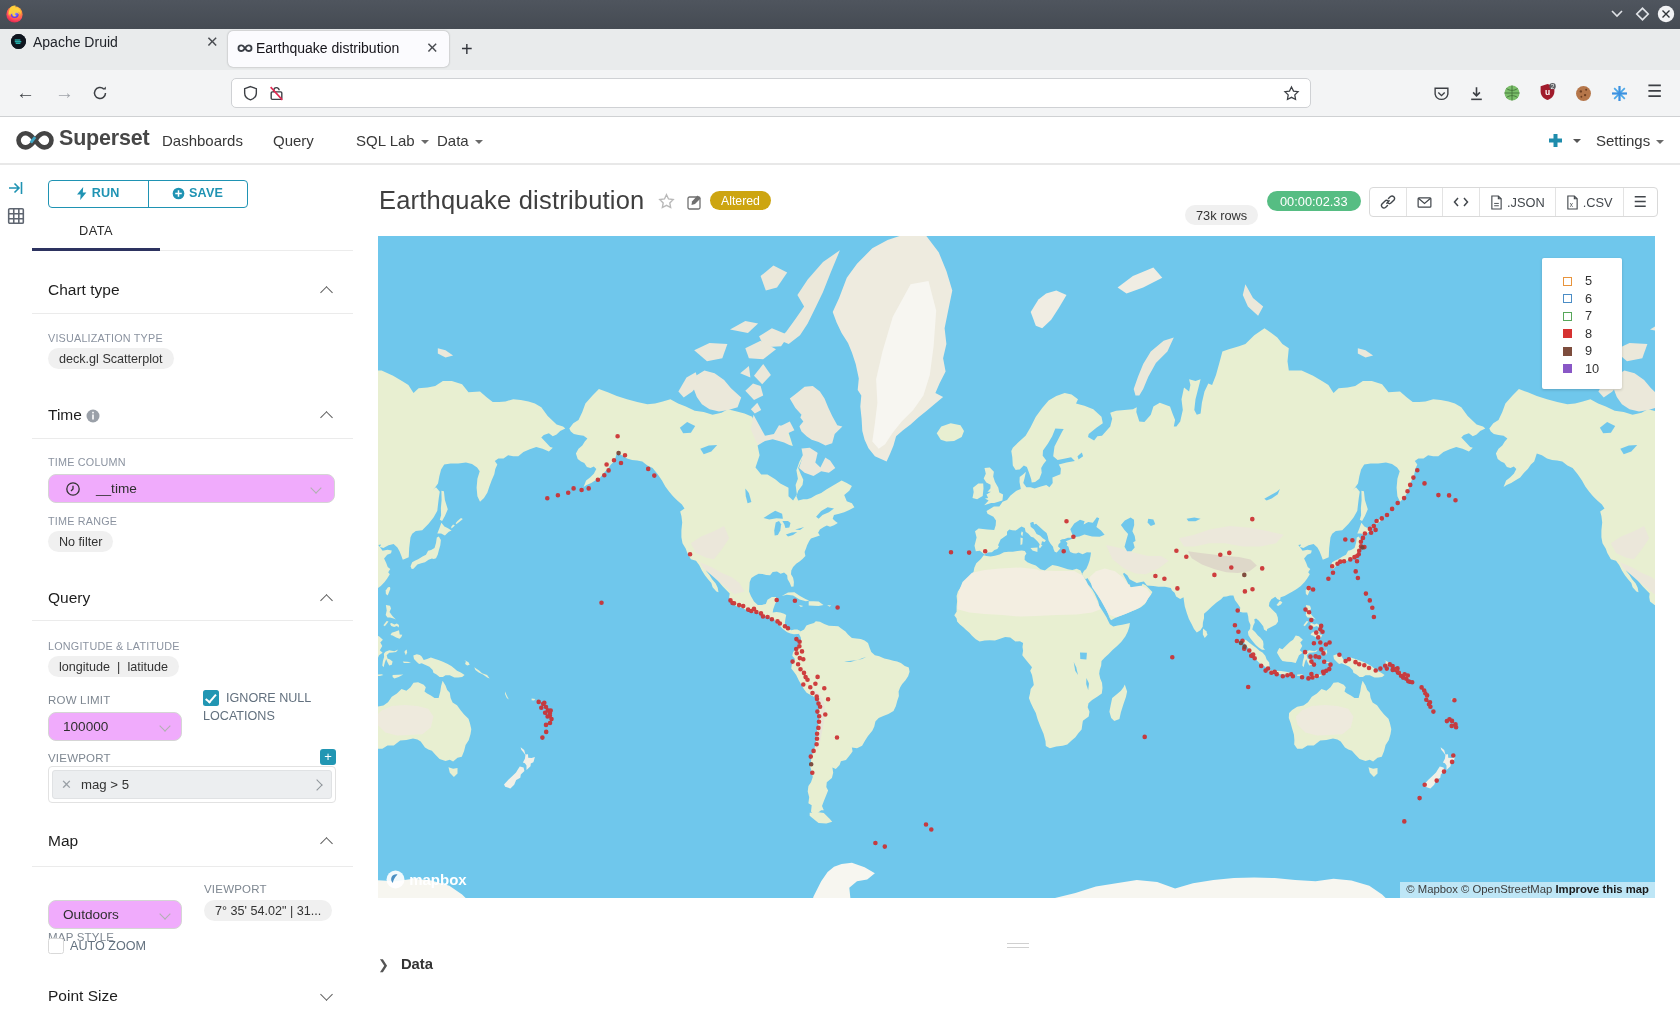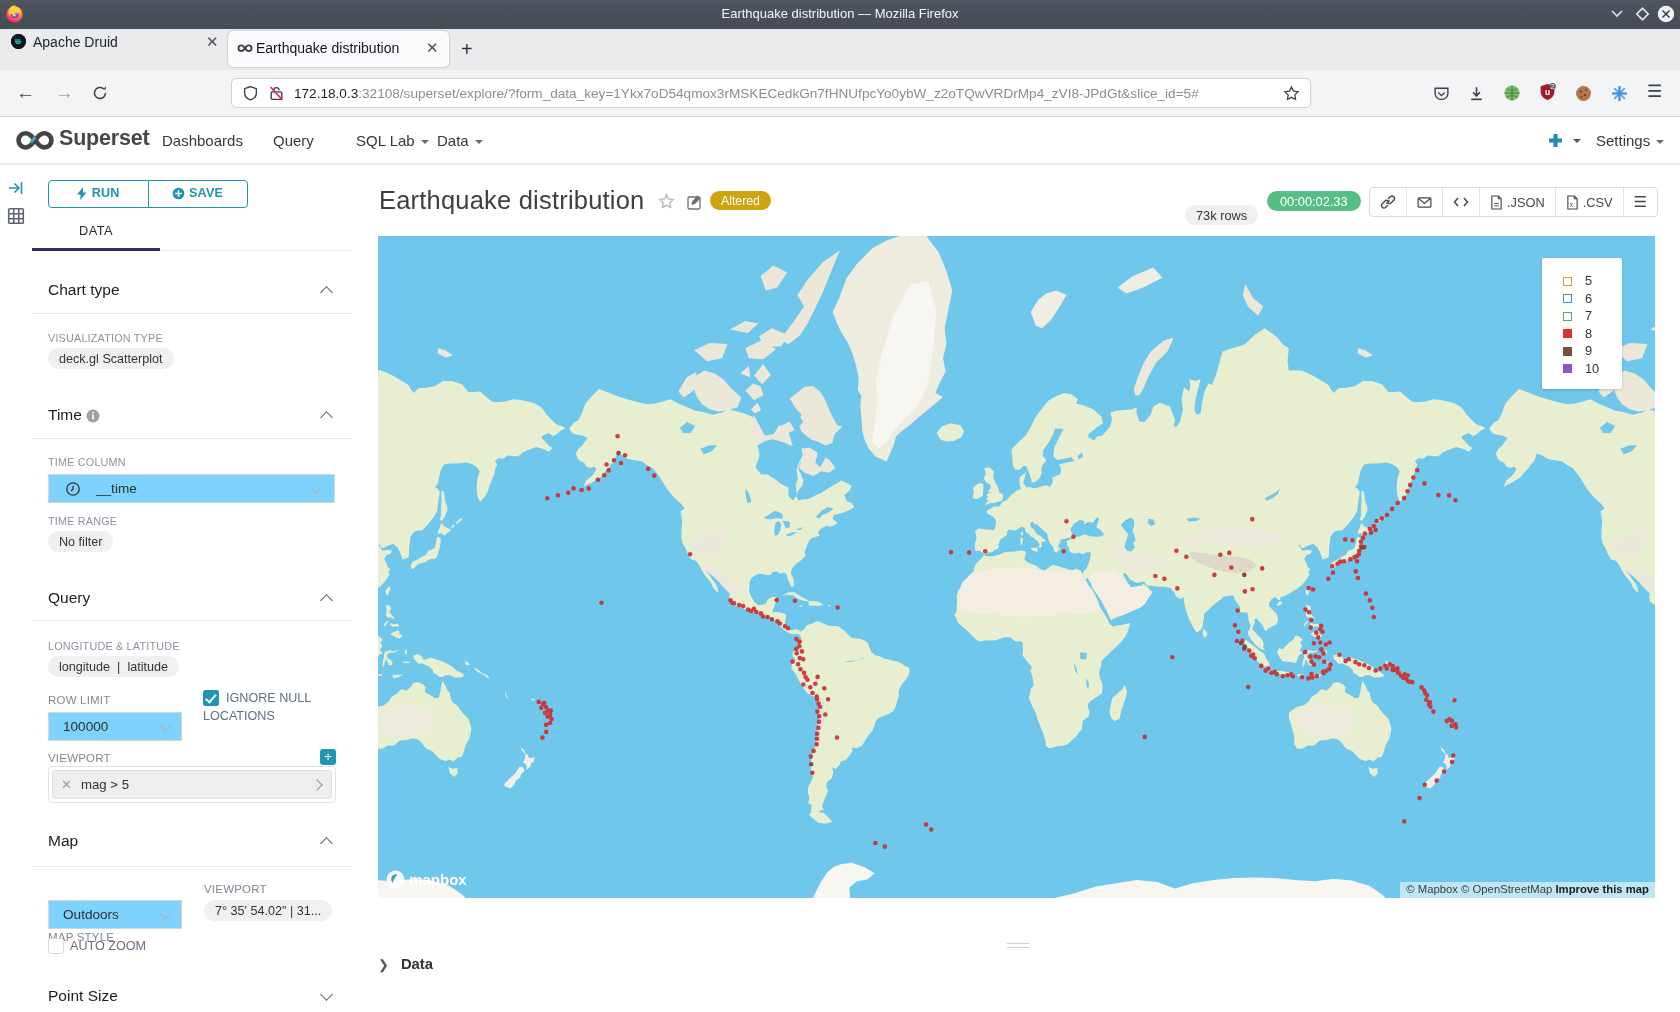--- a/index.html
+++ b/index.html
@@ -29,21 +29,21 @@
 .datatab { position:absolute; left:79px; top:223px; font-size:12.8px; font-weight:500; color:#2a2a2a; letter-spacing:.4px; }
 .datau { position:absolute; left:32px; top:248px; width:128px; height:3px; background:#2d3360; }
 .datau2 { position:absolute; left:160px; top:250px; width:193px; height:1px; background:#ececec; }
 .sechead { position:absolute; font-size:15.5px; color:#1d1d1d; }
 .secline { position:absolute; left:32px; width:321px; height:1px; background:#ebebeb; }
 .chev { position:absolute; width:9px; height:9px; border-right:1.6px solid #5c5c5c; border-bottom:1.6px solid #5c5c5c; }
 .chev.up { transform:rotate(-135deg); }
 .chev.down { transform:rotate(45deg); }
 .lbl { position:absolute; font-size:10.8px; color:#8b93a0; letter-spacing:.2px; }
 .pill { position:absolute; background:#f0f0f0; border-radius:11px; font-size:12.6px; color:#333; padding:3.5px 11px; }
-.selbox { position:absolute; height:29px; background:#7dd3fc; border:1px solid #d5d5d5; border-radius:0; font-size:13.6px; color:#2f2f2f; }
+.selbox { position:absolute; height:29px; background:#f0abfc; border:1px solid #d5d5d5; border-radius:8px; font-size:13.6px; color:#2f2f2f; }
 .selchev { position:absolute; width:8px; height:8px; border-right:1.4px solid #b0b0b0; border-bottom:1.4px solid #b0b0b0; transform:rotate(45deg); }
 .cbx { position:absolute; width:16px; height:16px; border-radius:2.5px; }
 .cbx.on { background:#2196b3; } .cbx.on:after { content:""; position:absolute; left:5px; top:1.6px; width:4px; height:8.6px; border-right:2px solid #fff; border-bottom:2px solid #fff; transform:rotate(40deg); }
 .cbx.off { background:#fff; border:1.4px solid #d9d9d9; }
 .cblbl { position:absolute; font-size:12.6px; color:#5f6b77; }
 .mainhead { position:absolute; left:379px; top:186px; font-size:25.5px; color:#3f3f3f; letter-spacing:.2px; }
 .altered { position:absolute; left:710px; top:191px; background:#cda511; color:#fff; font-size:12.3px; border-radius:10.5px; padding:2.5px 11px; }
 .rowsp { position:absolute; left:1185px; top:191px; background:#f0f0f0; color:#333; font-size:12.8px; border-radius:10.5px; padding:2.5px 11px;margin-top:14px; }
 .timep { position:absolute; left:1267px; top:191px; background:#56bd83; color:#fff; font-size:12.8px; border-radius:11px; padding:2.5px 13px; }
 .btngrp { position:absolute; left:1369px; top:187px; height:30px; border:1px solid #d9d9d9; border-radius:4px; background:#fff; display:flex; align-items:center; }
@@ -73,21 +73,20 @@
 <radialGradient id="fxb" cx="50%" cy="40%" r="70%">
           <stop offset="0%" stop-color="#959fff"></stop>
           <stop offset="60%" stop-color="#6a4bff"></stop>
           <stop offset="100%" stop-color="#5a27cc"></stop>
         </radialGradient>
 </defs>
 <circle cx="12" cy="13" r="9.3" fill="url(#fxa)"></circle>
 <circle cx="12.3" cy="12.6" r="4.6" fill="url(#fxb)"></circle>
 <path d="M6.5 6.5 C8 3.5 11 2.5 13.5 3.2 C12.5 4.2 12.3 5.2 12.8 6.2 C14.5 5.4 16.5 6.0 17.6 7.4 C19 9.2 19.3 11 18.9 12.8 C18.5 10.8 17.3 9.9 16.2 9.8 C17 11 17.2 12.2 16.8 13.2 C16.2 11.8 15.2 11.2 14.3 11.1 C12.9 11 12.2 11.8 12.3 12.9 C12.4 13.8 13.3 14.3 14.1 14.2 C13.6 15.3 12.3 15.8 11.1 15.3 C9.8 14.8 9.2 13.4 9.5 12.1 C8.4 12.4 7.8 13.3 7.7 14.5 C7.2 13.8 7 12.9 7.1 12.1 C6.3 12.9 5.9 14 6 15.1 C5.3 13.9 5 12.5 5.2 11.2 C5.5 9.2 6.5 7.6 6.5 6.5 Z" fill="#ffd43c" opacity="0.95"></path>
     </svg>
-  <div class="title">Earthquake distribution — Mozilla Firefox</div>
   <svg class="winctl" style="right:56px" width="14" height="18" viewBox="0 0 14 14">
       <path d="M2 4l5 5 5-5" stroke="#dfe2e6" stroke-width="1.6" fill="none"></path>
     </svg>
   <svg class="winctl" style="right:30px" width="15" height="18" viewBox="0 0 14 14">
       <rect x="3.2" y="3.2" width="7.6" height="7.6" transform="rotate(45 7 7)" stroke="#dfe2e6" stroke-width="1.5" fill="none"></rect>
     </svg>
   <svg class="winctl" style="right:5px" width="18" height="18" viewBox="0 0 18 18">
       <circle cx="9" cy="9" r="8.2" fill="#f2f3f5"></circle>
       <path d="M5.5 5.5l7 7M12.5 5.5l-7 7" stroke="#2e3338" stroke-width="1.4"></path>
     </svg>
@@ -121,21 +120,20 @@
     </svg>
   <div class="urlbox">
     <svg style="position:absolute;left:10px;top:6px" width="17" height="17" viewBox="0 0 16 16">
         <path d="M8 1.5l5.5 2v4c0 3-2.5 5.5-5.5 6.5C5 13 2.5 10.5 2.5 7.5v-4z" fill="none" stroke="#3c3f44" stroke-width="1.3"></path>
       </svg>
     <svg style="position:absolute;left:36px;top:6px" width="17" height="17" viewBox="0 0 16 16">
         <rect x="3" y="6.5" width="10" height="7" rx="1" fill="none" stroke="#3c3f44" stroke-width="1.3"></rect>
         <path d="M5.5 6.5V5a2.5 2.5 0 015 0" fill="none" stroke="#3c3f44" stroke-width="1.3"></path>
         <path d="M2.5 2l11 12" stroke="#e22850" stroke-width="1.4"></path>
       </svg>
-    <div class="utext"><b>172.18.0.3</b>:32108/superset/explore/?form_data_key=1Ykx7oD54qmox3rMSKECedkGn7fHNUfpcYo0ybW_z2oTQwVRDrMp4_zVI8-JPdGt&amp;slice_id=5#</div>
     <svg style="position:absolute;right:10px;top:6px" width="17" height="17" viewBox="0 0 16 16">
         <path d="M8 1.8l1.9 3.9 4.3.6-3.1 3 .7 4.3L8 11.6l-3.8 2 .7-4.3-3.1-3 4.3-.6z" fill="none" stroke="#3c3f44" stroke-width="1.2"></path>
       </svg>
   </div>
   <svg class="tbicon" style="left:1433px;top:15px" width="17" height="17" viewBox="0 0 16 16">
       <path d="M2 3h12v5.5A6 6 0 018 13.5 6 6 0 012 8.5z" fill="none" stroke="#3c3f44" stroke-width="1.3"></path>
       <path d="M5 7l3 3 3-3" fill="none" stroke="#3c3f44" stroke-width="1.3"></path>
     </svg>
   <svg class="tbicon" style="left:1468px;top:15px" width="17" height="17" viewBox="0 0 16 16">
       <path d="M8 2v8M4.8 7l3.2 3.2L11.2 7" fill="none" stroke="#3c3f44" stroke-width="1.5"></path>

